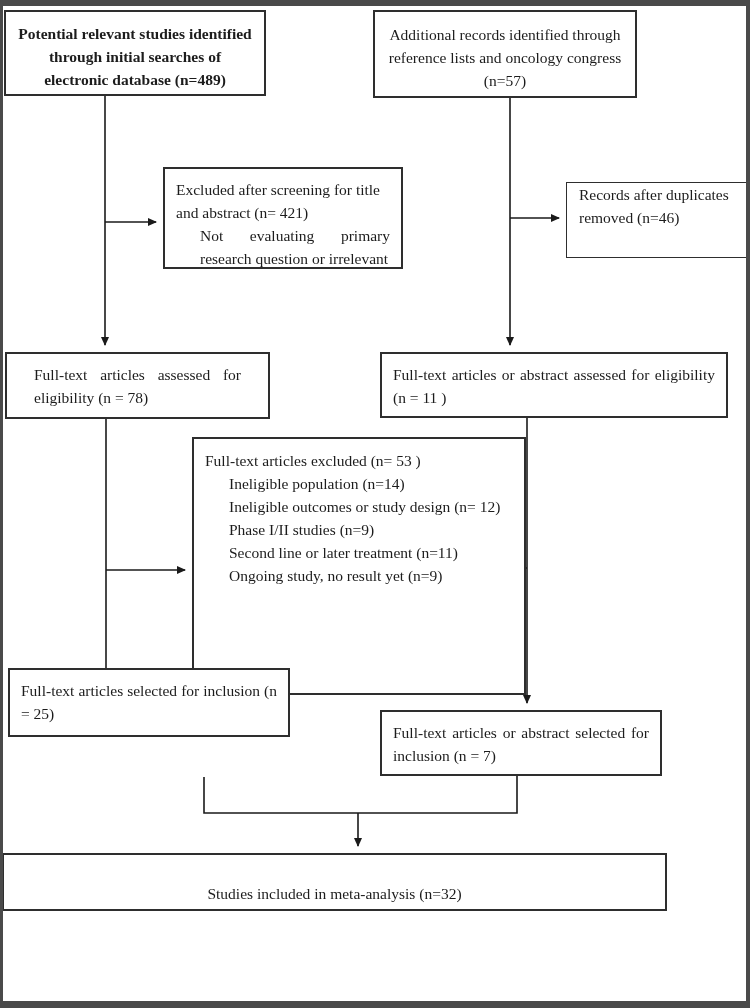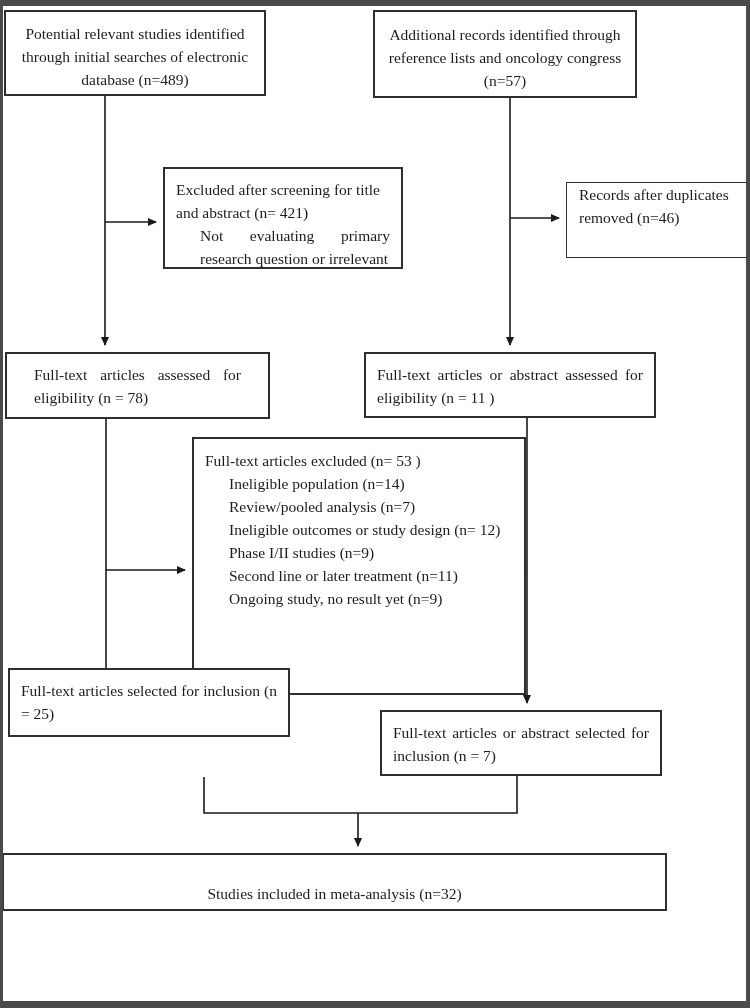--- a/index.html
+++ b/index.html
@@ -24,26 +24,26 @@
     border:2px solid #2e2e2e;
     background:#ffffff;
     box-sizing:border-box;
     font-size:15.5px;
     line-height:23px;
   }
   .center{text-align:center;}
   .justify{text-align:justify;text-justify:inter-word;}
   .indent{padding-left:24px;}
   #connectors{position:absolute;left:0;top:0;}
-  #box-initial        {left:4px;  top:10px;  width:262px; height:86px;  padding:10px 10px;}
+  #box-initial        {left:4px;  top:10px;  width:262px; height:86px;  padding:10px 10px;font-weight:bold;}
   #box-additional     {left:373px;top:10px;  width:264px; height:88px;  padding:11px 10px;}
   #box-screen-excl    {left:163px;top:167px; width:240px; height:102px; padding:9px 11px;}
   #box-duplicates     {left:566px;top:182px; width:204px; height:76px;  padding:0 12px; border-width:1.5px;}
   #box-ft-left        {left:5px;  top:352px; width:265px; height:67px;  padding:9px 27px;}
-  #box-ft-right       {left:364px;top:352px; width:292px; height:66px;  padding:9px 11px;}
+  #box-ft-right       {left:380px;top:352px; width:348px; height:66px;  padding:9px 11px;}
   #box-ft-excluded    {left:192px;top:437px; width:334px; height:258px; padding:10px 11px;}
   #box-sel-left       {left:8px;  top:668px; width:282px; height:69px;  padding:9px 11px;}
   #box-sel-right      {left:380px;top:710px; width:282px; height:66px;  padding:9px 11px;}
   #box-final          {left:2px;  top:853px; width:665px; height:41px;  padding:27px 10px;}
 </style>
 </head>
 <body>
 
 <div id="stage">
 
@@ -89,21 +89,20 @@
     <span>Full-text articles assessed for eligibility (n = 78)</span>
   </div>
 
   <div class="box justify" id="box-ft-right">
     <span>Full-text articles or abstract assessed for eligibility (n = 11 )</span>
   </div>
 
   <div class="box" id="box-ft-excluded">
     <div>Full-text articles excluded (n= 53 )</div>
     <div class="indent justify">Ineligible population (n=14)</div>
-    <div class="indent justify">Review/pooled analysis (n=7)</div>
     <div class="indent justify">Ineligible outcomes or study design (n= 12)</div>
     <div class="indent justify">Phase I/II studies (n=9)</div>
     <div class="indent justify">Second line or later treatment (n=11)</div>
     <div class="indent justify">Ongoing study, no result yet (n=9)</div>
   </div>
 
   <div class="box justify" id="box-sel-left">
     <span>Full-text articles selected for inclusion (n = 25)</span>
   </div>
 

